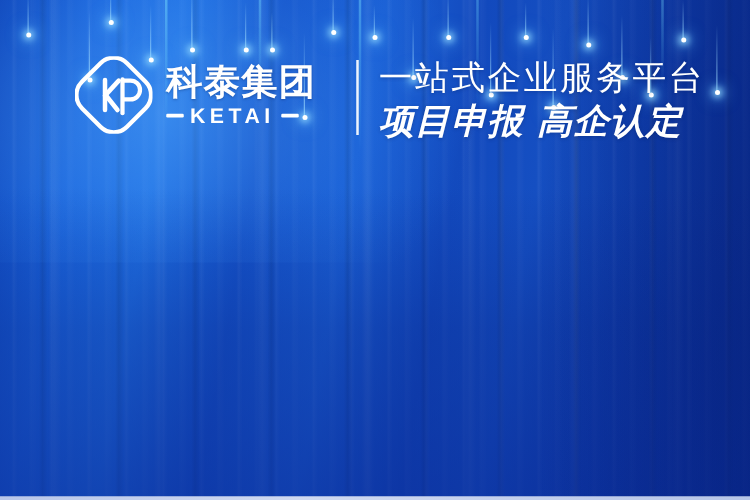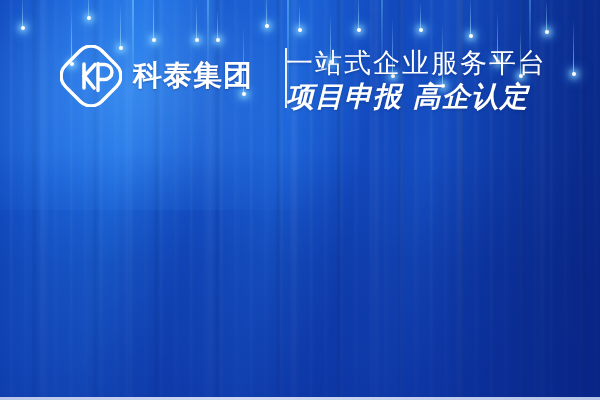--- a/index.html
+++ b/index.html
@@ -96,21 +96,21 @@
     font-size:29px;font-weight:700;color:#fff;letter-spacing:1px;line-height:1.02;
     text-shadow:0 1px 2px rgba(0,30,90,.35);
   }
   .logo-en-row{display:flex;align-items:center;gap:5px;margin-top:3px;}
   .dash{display:block;width:14px;height:3px;background:#fff;border-radius:1px;}
   .logo-en{
     font-family:"Liberation Sans",sans-serif;
     font-size:17px;font-weight:700;color:#fff;letter-spacing:3.6px;line-height:1;
   }
   .divider{position:absolute;left:285px;top:48px;width:2px;height:60px;background:rgba(255,255,255,.92);}
-  .tagline{position:absolute;left:286px;top:47px;}
+  .tagline{position:absolute;left:303px;top:47px;}
   .tag1{
     font-family:"DejaVu Sans","Liberation Sans",sans-serif;
     font-size:27px;color:#fff;letter-spacing:2px;line-height:32px;font-weight:400;
     text-shadow:0 1px 3px rgba(0,25,80,.3);
   }
   .tag2{
     font-family:"DejaVu Sans","Liberation Sans",sans-serif;
     font-size:28px;color:#fff;letter-spacing:1px;line-height:30px;font-weight:700;margin-top:3px;
     text-shadow:0 1px 3px rgba(0,25,80,.3);
     font-style:italic;
@@ -170,20 +170,25 @@
           <rect x="5.5" y="5.5" width="51" height="51" rx="15" ry="15" transform="rotate(45 31 31)" fill="none" stroke="#ffffff" stroke-width="3.4"></rect>
           <path d="M24 19 L24 43" stroke="#ffffff" stroke-width="3.6" fill="none" stroke-linecap="round"></path>
           <path d="M24 31.5 L35 19.5" stroke="#ffffff" stroke-width="3.6" fill="none" stroke-linecap="round"></path>
           <path d="M24.5 31 L34 43" stroke="#ffffff" stroke-width="3.6" fill="none" stroke-linecap="round"></path>
           <path d="M38 18.5 L38 45.5" stroke="#ffffff" stroke-width="3.4" fill="none" stroke-linecap="round"></path>
           <path d="M38 19.5 L44.5 19.5 A7.5 7.5 0 0 1 44.5 34.5 L38 34.5" stroke="#ffffff" stroke-width="3.4" fill="none" stroke-linejoin="round"></path>
         </svg>
       </span>
       <span class="logo-text">
         <span class="logo-cn">科泰集团</span>
+        <span class="logo-en-row">
+          <i class="dash"></i>
+          <span class="logo-en">KETAI</span>
+          <i class="dash"></i>
+        </span>
       </span>
     </div>
 
     <div class="divider"></div>
 
     <div class="tagline">
       <div class="tag1">一站式企业服务平台</div>
       <div class="tag2">项目申报 高企认定</div>
     </div>
 

